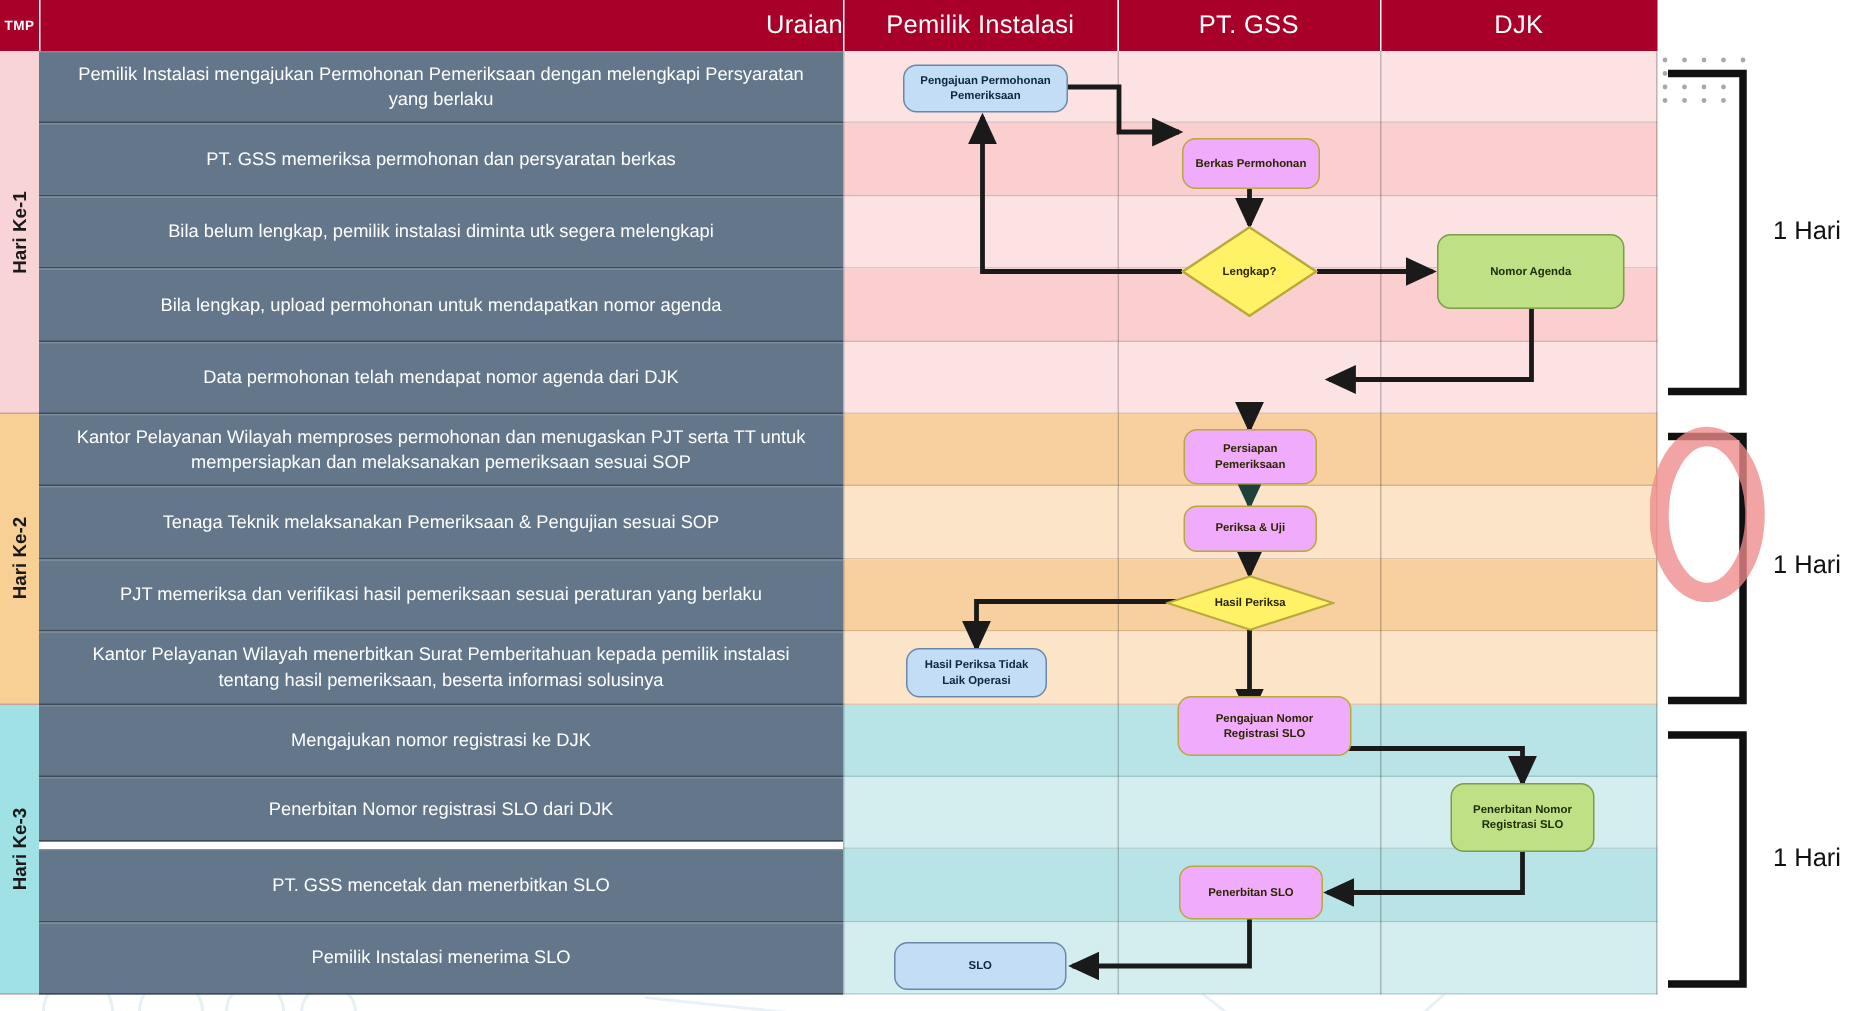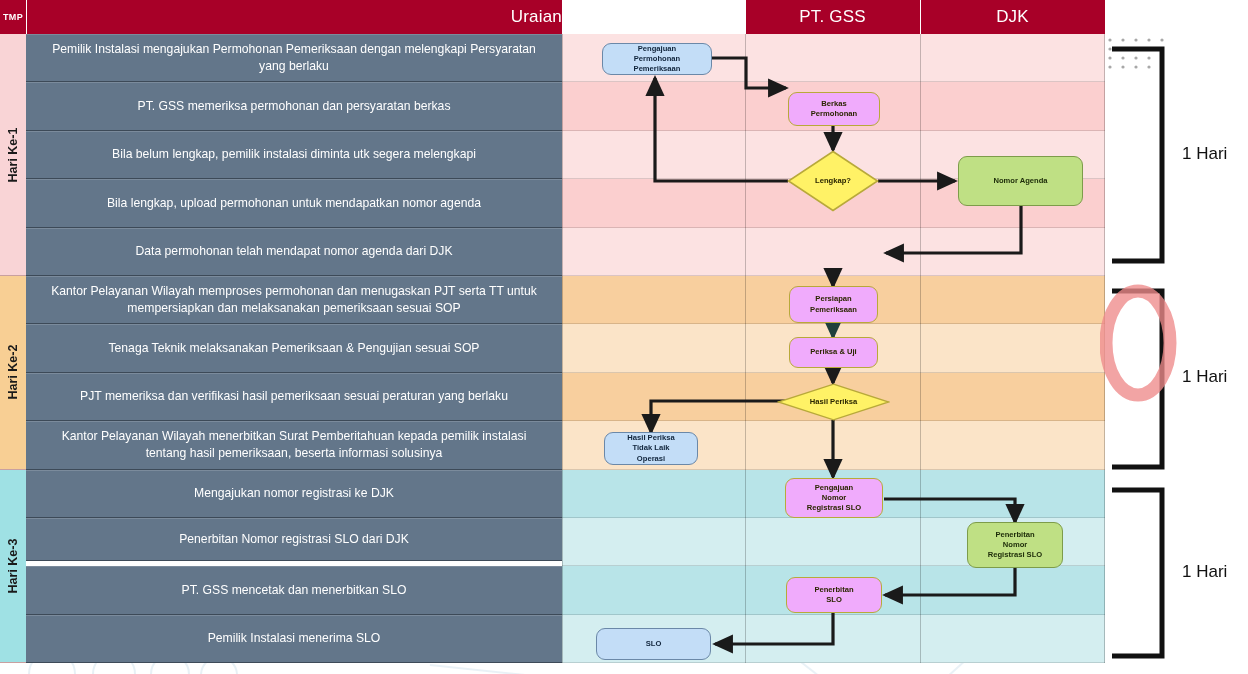--- a/index.html
+++ b/index.html
@@ -39,21 +39,21 @@
 
   
   .lcell{position:absolute;box-sizing:border-box;}
 
   
   .vdiv{position:absolute;width:1px;}
 
   
   .node{position:absolute;box-sizing:border-box;display:flex;align-items:center;
         justify-content:center;text-align:center;font-size:7.6px;font-weight:bold;
-        color:#14240c;line-height:1.35;padding:2px 19px;border-radius:9px;z-index:6;}
+        color:#14240c;line-height:1.35;padding:2px 6px;border-radius:9px;z-index:6;}
   .node.blue{background:#c3ddf7;border:1.4px solid #6b88a8;color:#10243b;}
   .node.yellow{background:#f0abfc;border:1.4px solid #b8a93a;color:#2b2600;}
   .node.green{background:#bfe084;border:1.4px solid #7d9c4a;color:#1c2b08;}
   .node.diamond{background:transparent;border:none;}
   .diamond-shape{position:absolute;inset:0;}
   .diamond-shape svg{width:100%;height:100%;display:block;}
   .diamond-label{position:relative;z-index:2;font-size:7.6px;font-weight:bold;color:#2b2600;}
 
   
   .conn{position:absolute;left:0;top:0;width:1105px;height:664px;z-index:4;pointer-events:none;}
@@ -81,20 +81,23 @@
   <div class="wm-line" style="left:920px;top:700px;width:90px;transform:rotate(-42deg);"></div>
   <div class="wm-line" style="left:430px;top:664px;width:150px;transform:rotate(6deg);"></div>
 
   <div class="chart">
 
     <div class="hdr small" style="left:0;width:26px;">
       <span>TMP</span>
     </div>
     <div class="hdr" style="left:26px;width:536px;justify-content:flex-end;">
       <span>Uraian</span>
+    </div>
+    <div class="hdr" style="left:562px;width:183px;">
+      <span>Pemilik Instalasi</span>
     </div>
     <div class="hdr" style="left:920px;width:185px;">
       <span>DJK</span>
     </div>
     <div class="hdr" style="left:745px;width:175px;">
       <span>PT. GSS</span>
     </div>
     <div class="hdr-sep" style="left:26px;"></div>
     <div class="hdr-sep" style="left:562px;"></div>
     <div class="hdr-sep" style="left:745px;"></div>
@@ -274,21 +277,21 @@
           <polygon points="56.5,1.2 111.8,19 56.5,36.8 1.2,19" fill="#fff266" stroke="#b8a93a" stroke-width="1.4"></polygon>
         </svg>
       </span>
       <span class="diamond-label">Hasil Periksa</span>
     </div>
 
     <div class="node blue" style="left:604px;top:432px;width:94px;height:33px;">
       <span>Hasil Periksa Tidak Laik Operasi</span>
     </div>
 
-    <div class="node yellow" style="left:785px;top:478px;width:98px;height:40px;">
+    <div class="node yellow" style="left:785px;top:464px;width:116px;height:40px;">
       <span>Pengajuan Nomor Registrasi SLO</span>
     </div>
 
     <div class="node green" style="left:967px;top:522px;width:96px;height:46px;">
       <span>Penerbitan Nomor Registrasi SLO</span>
     </div>
 
     <div class="node yellow" style="left:786px;top:577px;width:96px;height:36px;">
       <span>Penerbitan SLO</span>
     </div>

